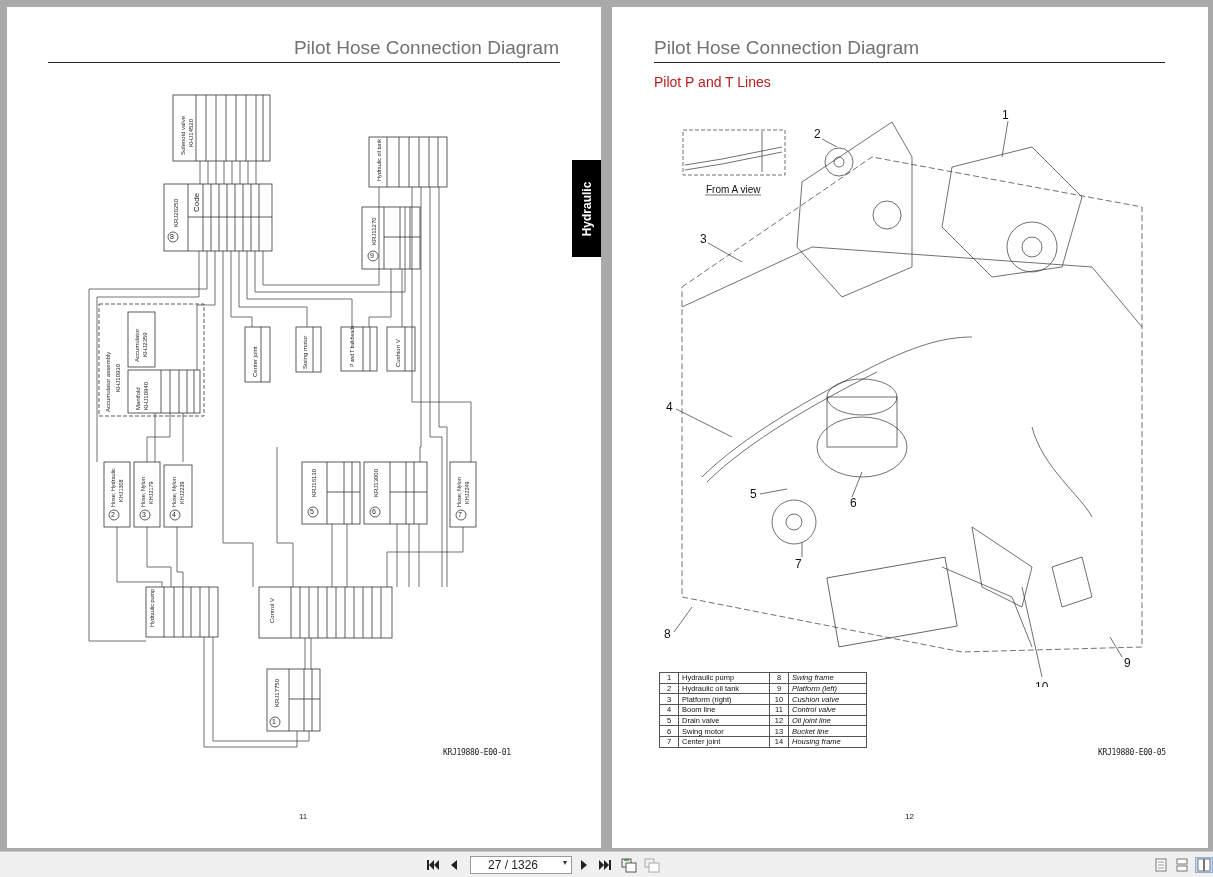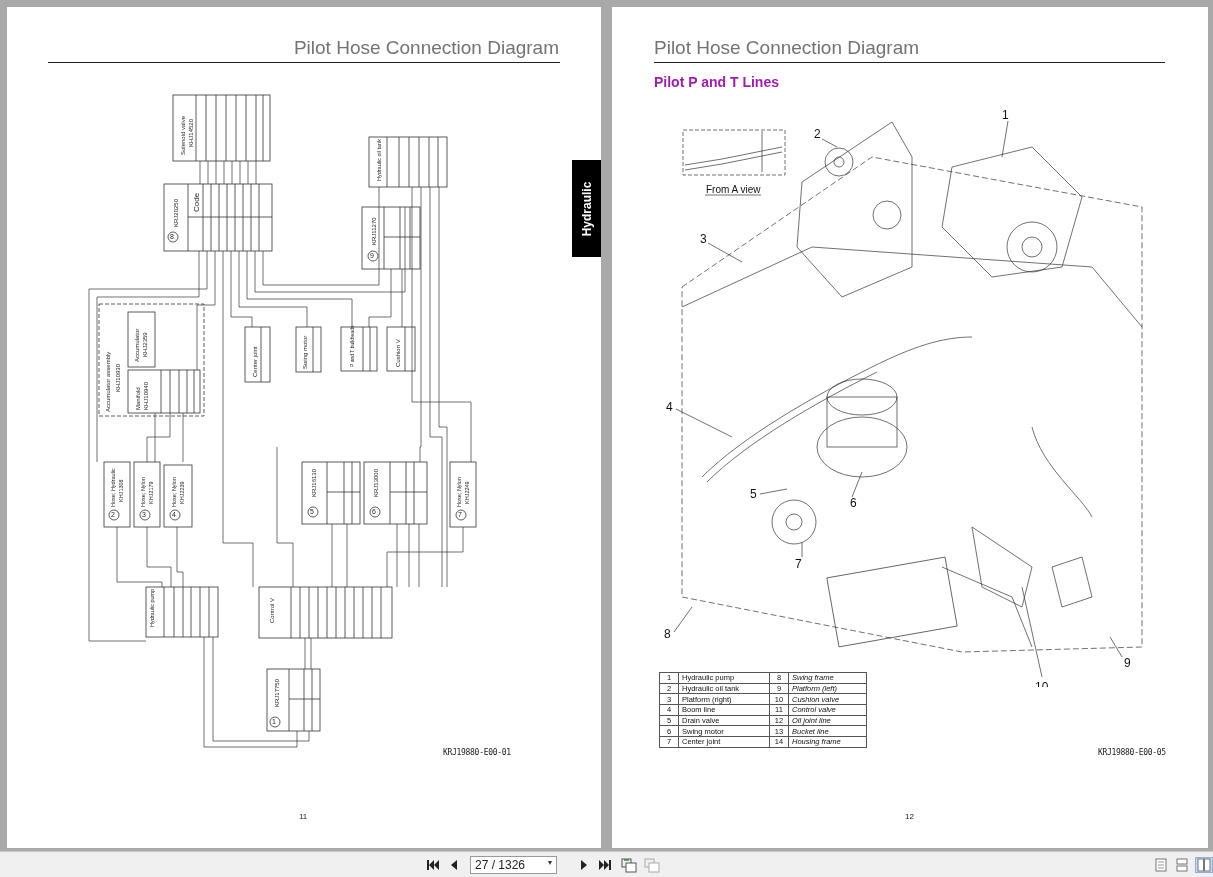--- a/index.html
+++ b/index.html
@@ -3,34 +3,34 @@
 <meta charset="utf-8">
 <style>
   * { box-sizing: border-box; margin: 0; padding: 0; }
   html, body { width: 1213px; height: 877px; overflow: hidden; }
   body { background: #a9a9a9; font-family: "Liberation Sans", sans-serif; position: relative; }
   .page { position: absolute; top: 7px; width: 594px; height: 841px; background: #ffffff; }
   #page-left { left: 7px; }
   #page-right { left: 612px; width: 596px; }
   .title { position: absolute; font-size: 19px; color: #737373; white-space: nowrap; }
   .rule { position: absolute; height: 1px; background: #222; }
-  .subtitle { position: absolute; font-size: 14px; color: #a21caf; font-weight: bold; }
+  .subtitle { position: absolute; font-size: 14px; color: #b91c1c; }
   .docid { position: absolute; font-family: "DejaVu Sans Mono", monospace; font-size: 8px; color: #222; letter-spacing: -0.3px; }
   .pnum { position: absolute; font-size: 8px; color: #222; }
   .tab { position: absolute; left: 572px; top: 160px; width: 29px; height: 97px; background: #000; z-index: 3; }
   .tab span { position: absolute; left: 50%; top: 50%; transform: translate(-50%,-50%) rotate(-90deg); color: #fff; font-weight: bold; font-size: 12px; white-space: nowrap; }
   svg text { font-family: "Liberation Sans", sans-serif; }
   .legend { position: absolute; left: 47px; top: 665px; border-collapse: collapse; font-size: 7.5px; }
   .legend td { border: 1px solid #555; height: 10.7px; padding: 0 3px; color: #111; }
   .legend td.n { width: 19px; text-align: center; }
   .legend td.l { width: 91px; }
   .legend td.l2 { width: 78px; font-style: italic; }
   .toolbar { position: absolute; left: 0; top: 851px; width: 1213px; height: 26px; background: #f0f0f0; border-top: 1px solid #c8c8c8; }
   .tb-btn { position: absolute; top: 5px; width: 16px; height: 16px; display: flex; align-items: center; justify-content: center; cursor: pointer; }
-  .page-input { position: absolute; left: 470px; top: 4px; width: 87px; height: 18px; background: #fff; border: 1px solid #9a9a9a; font-size: 12px; padding: 1px 4px; color: #222; }
+  .page-input { position: absolute; left: 470px; top: 4px; width: 102px; height: 18px; background: #fff; border: 1px solid #9a9a9a; font-size: 12px; padding: 1px 17px; color: #222; }
   .page-input .dd { position: absolute; right: 4px; top: 1px; font-size: 8px; color: #333; }
 </style>
 </head>
 <body>
 
 <div class="page" id="page-left">
   <div class="title" style="right:42px; top:30px;">Pilot Hose Connection Diagram</div>
   <div class="rule" style="left:41px; width:512px; top:55px;"></div>
 
   <svg width="594" height="760" style="position:absolute;left:0;top:0;" viewBox="0 0 594 760" font-size="6" fill="none" stroke="#333" stroke-width="0.8">

